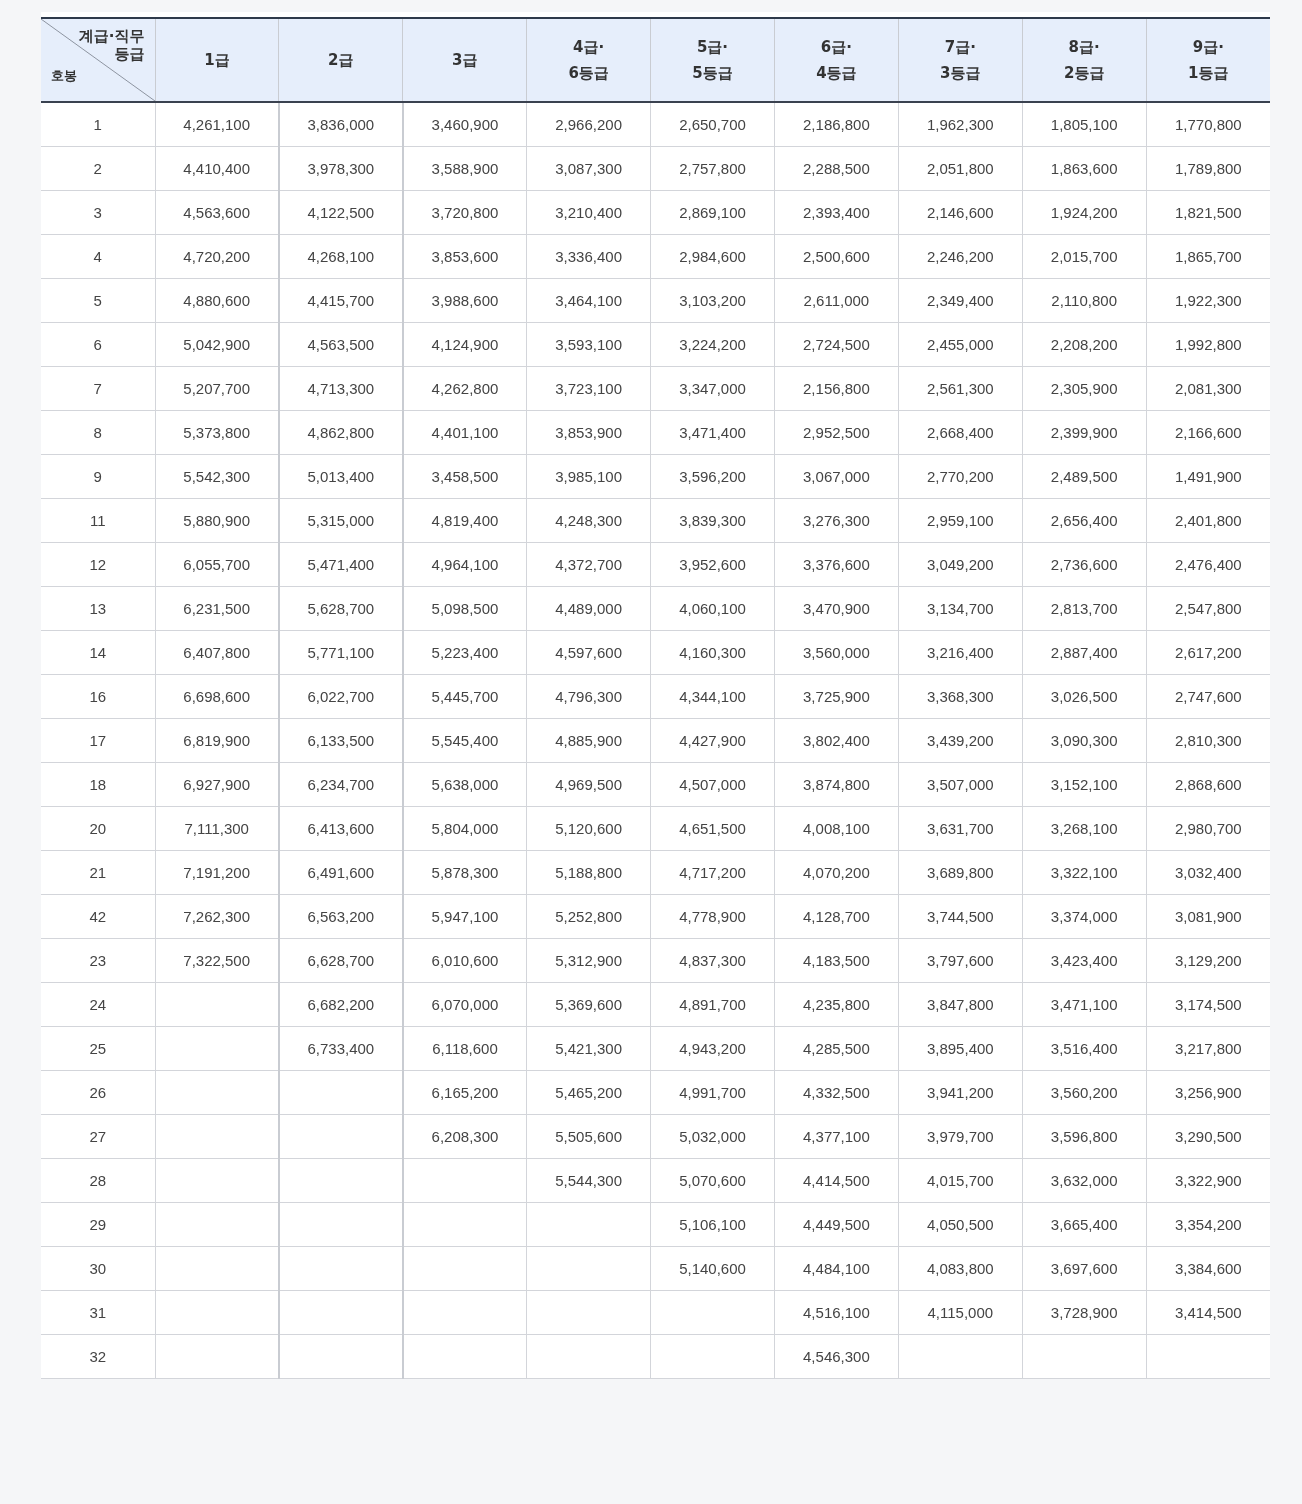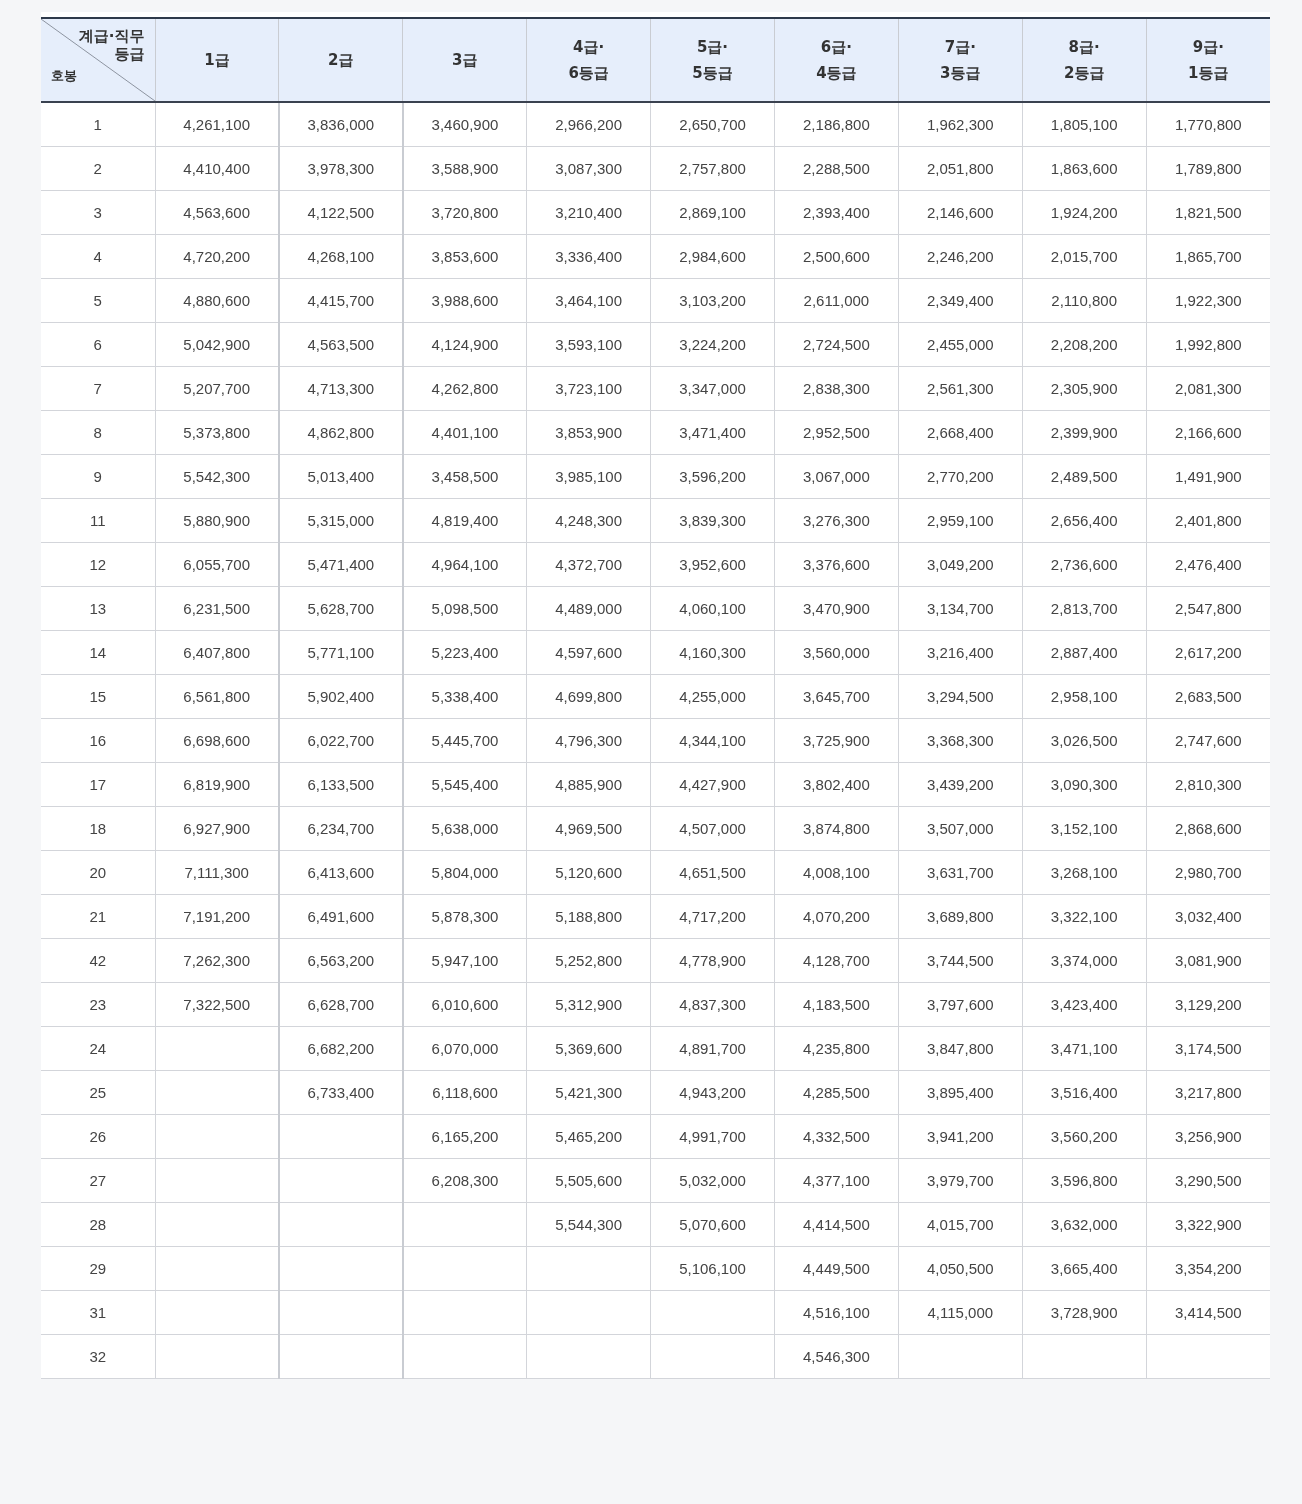--- a/index.html
+++ b/index.html
@@ -192,21 +192,21 @@
           <td>2,208,200</td>
           <td>1,992,800</td>
         </tr>
         <tr>
           <td>7</td>
           <td>5,207,700</td>
           <td class="sep">4,713,300</td>
           <td class="sep">4,262,800</td>
           <td>3,723,100</td>
           <td>3,347,000</td>
-          <td>2,838,300</td>
+          <td>2,156,800</td>
           <td>2,561,300</td>
           <td>2,305,900</td>
           <td>2,081,300</td>
         </tr>
         <tr>
           <td>8</td>
           <td>5,373,800</td>
           <td class="sep">4,862,800</td>
           <td class="sep">4,401,100</td>
           <td>3,853,900</td>
@@ -270,32 +270,20 @@
           <td class="sep">5,771,100</td>
           <td class="sep">5,223,400</td>
           <td>4,597,600</td>
           <td>4,160,300</td>
           <td>3,560,000</td>
           <td>3,216,400</td>
           <td>2,887,400</td>
           <td>2,617,200</td>
         </tr>
         <tr>
-          <td>15</td>
-          <td>6,561,800</td>
-          <td class="sep">5,902,400</td>
-          <td class="sep">5,338,400</td>
-          <td>4,699,800</td>
-          <td>4,255,000</td>
-          <td>3,645,700</td>
-          <td>3,294,500</td>
-          <td>2,958,100</td>
-          <td>2,683,500</td>
-        </tr>
-        <tr>
           <td>16</td>
           <td>6,698,600</td>
           <td class="sep">6,022,700</td>
           <td class="sep">5,445,700</td>
           <td>4,796,300</td>
           <td>4,344,100</td>
           <td>3,725,900</td>
           <td>3,368,300</td>
           <td>3,026,500</td>
           <td>2,747,600</td>
@@ -438,20 +426,32 @@
           <td class="sep"></td>
           <td class="sep"></td>
           <td></td>
           <td>5,106,100</td>
           <td>4,449,500</td>
           <td>4,050,500</td>
           <td>3,665,400</td>
           <td>3,354,200</td>
         </tr>
         <tr>
+          <td>30</td>
+          <td></td>
+          <td class="sep"></td>
+          <td class="sep"></td>
+          <td></td>
+          <td>5,140,600</td>
+          <td>4,484,100</td>
+          <td>4,083,800</td>
+          <td>3,697,600</td>
+          <td>3,384,600</td>
+        </tr>
+        <tr>
           <td>31</td>
           <td></td>
           <td class="sep"></td>
           <td class="sep"></td>
           <td></td>
           <td></td>
           <td>4,516,100</td>
           <td>4,115,000</td>
           <td>3,728,900</td>
           <td>3,414,500</td>

